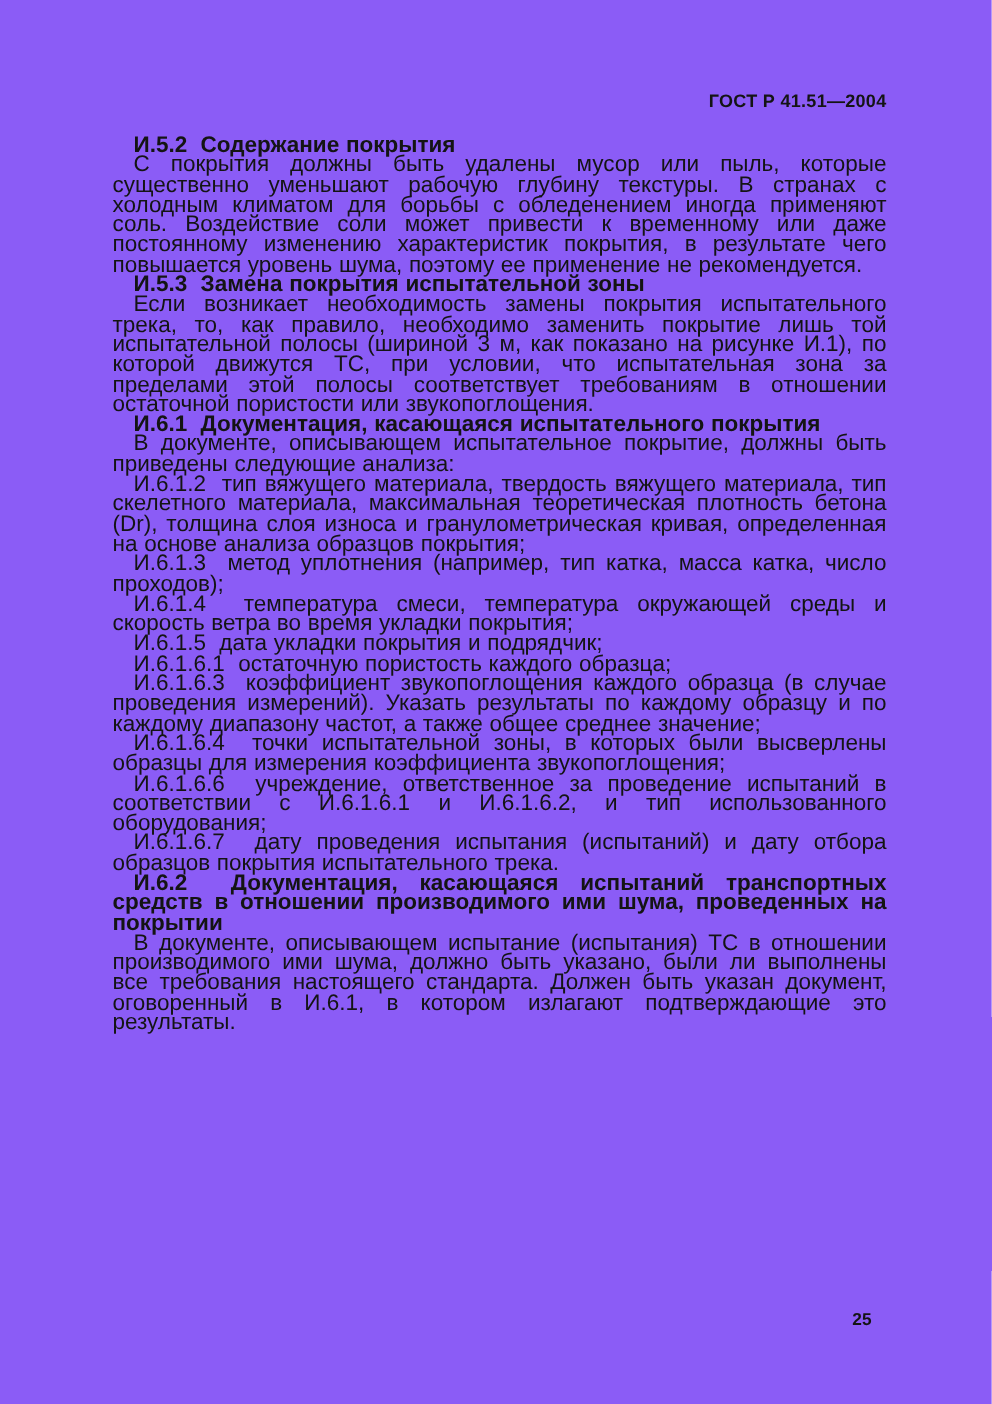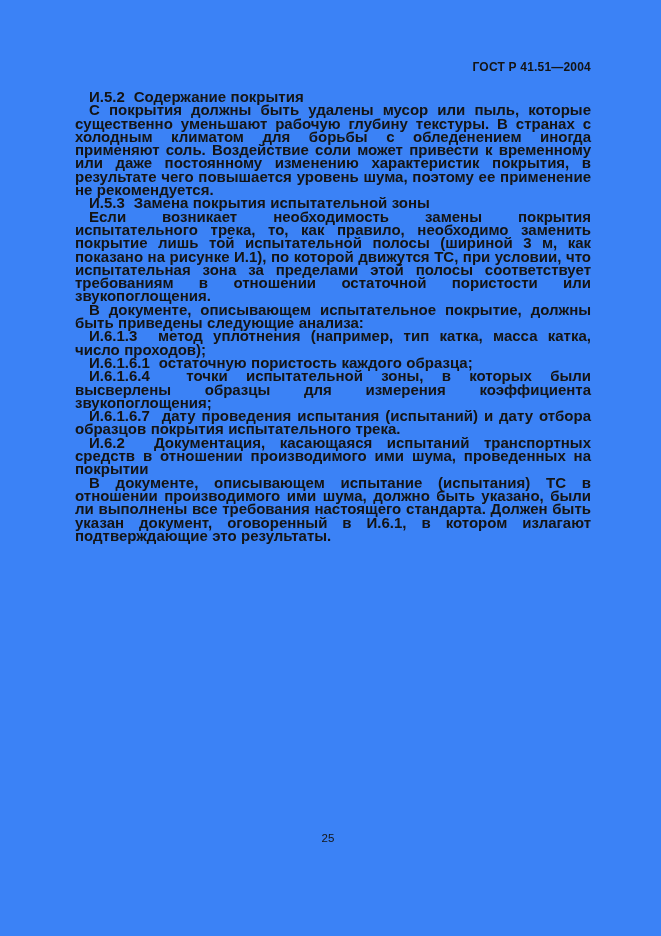--- a/index.html
+++ b/index.html
@@ -11,21 +11,21 @@
     width: 661px;
     height: 936px;
     position: relative;
     font-family: "Liberation Sans", "DejaVu Sans", sans-serif;
     color: #141414;
     overflow: hidden;
   }
   .page {
     position: absolute;
     inset: 0;
-    background: #3b82f6;
+    background: #8b5cf6;
   }
   .running-header {
     position: absolute;
     top: 60px;
     left: 75px;
     width: 516px;
     text-align: right;
     font-weight: bold;
     font-size: 12px;
     letter-spacing: 0.2px;
@@ -38,50 +38,56 @@
     width: 516px;
     font-size: 15px;
     line-height: 13.3px;
     text-align: justify;
   }
   .content p {
     margin: 0;
     padding: 0;
     text-indent: 14px;
     word-spacing: 0.3px;
-    font-weight: bold;
   }
   .content p.heading {
     font-weight: bold;
   }
   .page-number {
     position: absolute;
-    top: 832px;
+    top: 874px;
     left: 75px;
     width: 506px;
-    text-align: center;
+    text-align: right;
     font-size: 11.5px;
+    font-weight: bold;
   }
 </style>
 </head>
 <body>
 
 <div class="page">
 
   <div class="running-header">ГОСТ Р 41.51—2004</div>
 
   <div class="content">
     <p class="heading">И.5.2&nbsp; Содержание покрытия</p>
     <p class="body">С покрытия должны быть удалены мусор или пыль, которые существенно уменьшают рабочую глубину текстуры. В странах с холодным климатом для борьбы с обледенением иногда применяют соль. Воздействие соли может привести к временному или даже постоянному изменению характеристик покрытия, в результате чего повышается уровень шума, поэтому ее применение не рекомендуется.</p>
     <p class="heading">И.5.3&nbsp; Замена покрытия испытательной зоны</p>
     <p class="body">Если возникает необходимость замены покрытия испытательного трека, то, как правило, необходимо заме­нить покрытие лишь той испытательной полосы (шириной 3 м, как показано на рисунке И.1), по которой движутся ТС, при условии, что испытательная зона за пределами этой полосы соответствует требованиям в отношении остаточной пористости или звукопоглощения.</p>
+    <p class="heading">И.6.1&nbsp; Документация, касающаяся испытательного покрытия</p>
     <p class="body">В документе, описывающем испытательное покрытие, должны быть приведены следующие анализа:</p>
+    <p class="body">И.6.1.2&nbsp; тип вяжущего материала, твердость вяжущего материала, тип скелетного материала, максимальная теоретическая плотность бетона (Dr), толщина слоя износа и гранулометрическая кривая, определенная на основе анализа образцов покрытия;</p>
     <p class="body">И.6.1.3&nbsp; метод уплотнения (например, тип катка, масса катка, число проходов);</p>
+    <p class="body">И.6.1.4&nbsp; температура смеси, температура окружающей среды и скорость ветра во время укладки покрытия;</p>
+    <p class="body">И.6.1.5&nbsp; дата укладки покрытия и подрядчик;</p>
     <p class="body">И.6.1.6.1&nbsp; остаточную пористость каждого образца;</p>
+    <p class="body">И.6.1.6.3&nbsp; коэффициент звукопоглощения каждого образца (в случае проведения измерений). Указать резуль­таты по каждому образцу и по каждому диапазону частот, а также общее среднее значение;</p>
     <p class="body">И.6.1.6.4&nbsp; точки испытательной зоны, в которых были высверлены образцы для измерения коэффициента звукопоглощения;</p>
+    <p class="body">И.6.1.6.6&nbsp; учреждение, ответственное за проведение испытаний в соответствии с И.6.1.6.1 и И.6.1.6.2, и тип использованного оборудования;</p>
     <p class="body">И.6.1.6.7&nbsp; дату проведения испытания (испытаний) и дату отбора образцов покрытия испытательного трека.</p>
     <p class="heading">И.6.2&nbsp; Документация, касающаяся испытаний транспортных средств в отношении производимого ими шума, проведенных на покрытии</p>
     <p class="body">В документе, описывающем испытание (испытания) ТС в отношении производимого ими шума, должно быть указано, были ли выполнены все требования настоящего стандарта. Должен быть указан документ, оговоренный в И.6.1, в котором излагают подтверждающие это результаты.</p>
   </div>
 
   <div class="page-number">25</div>
 
 </div>
 
 </body></html>

